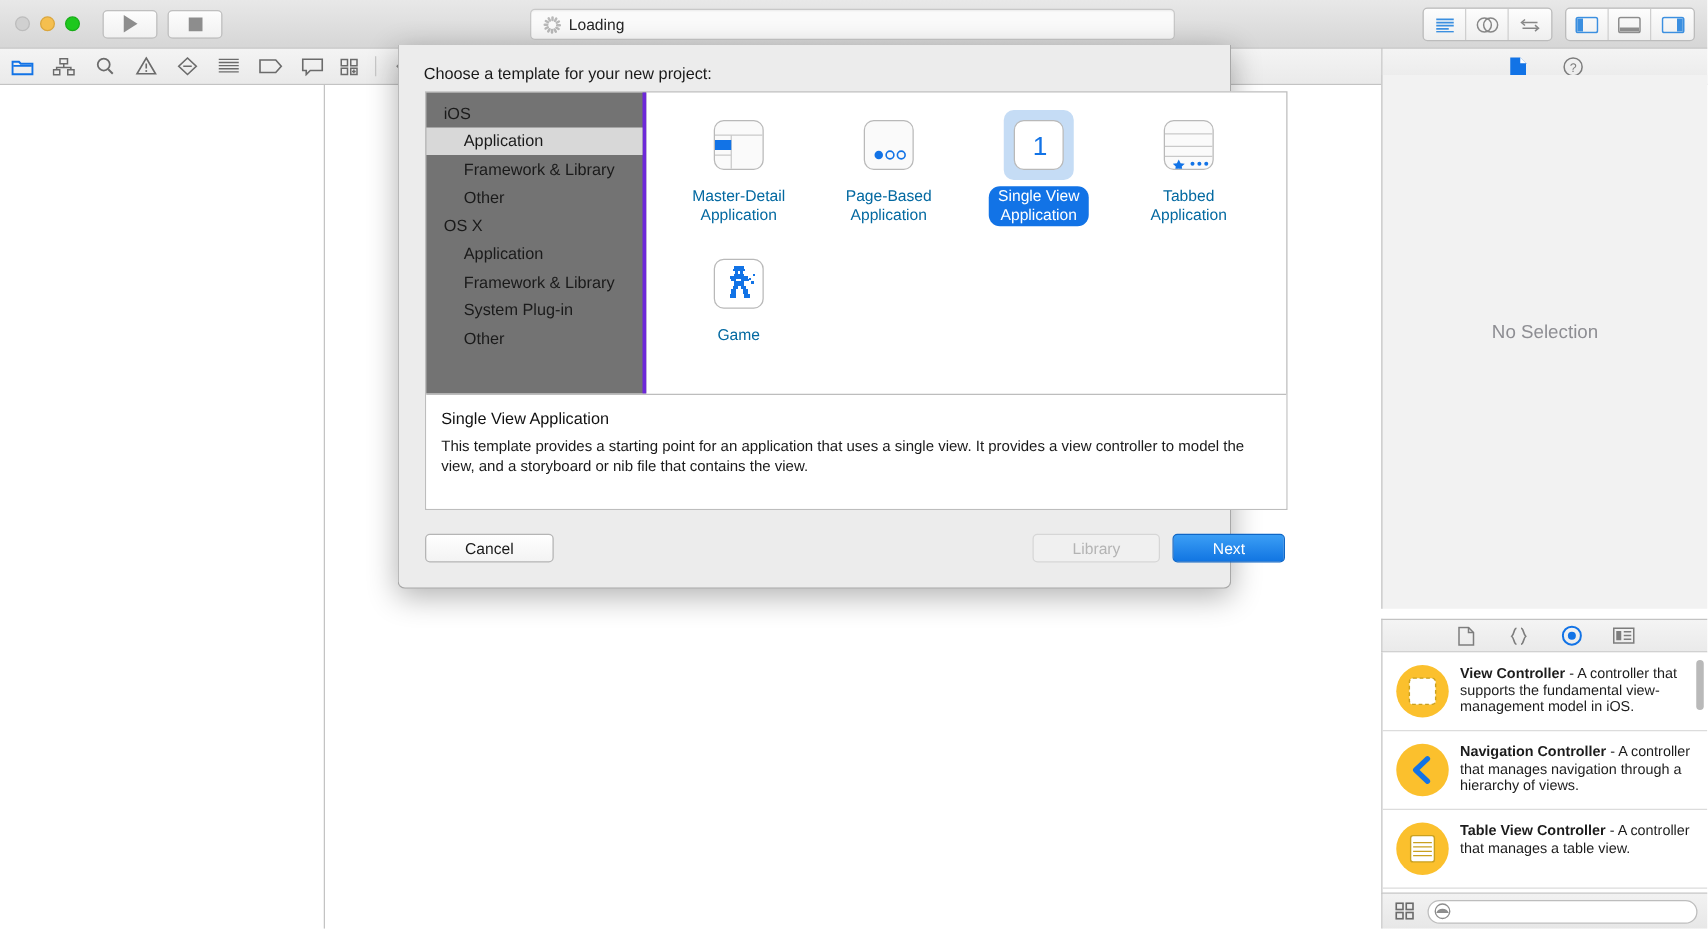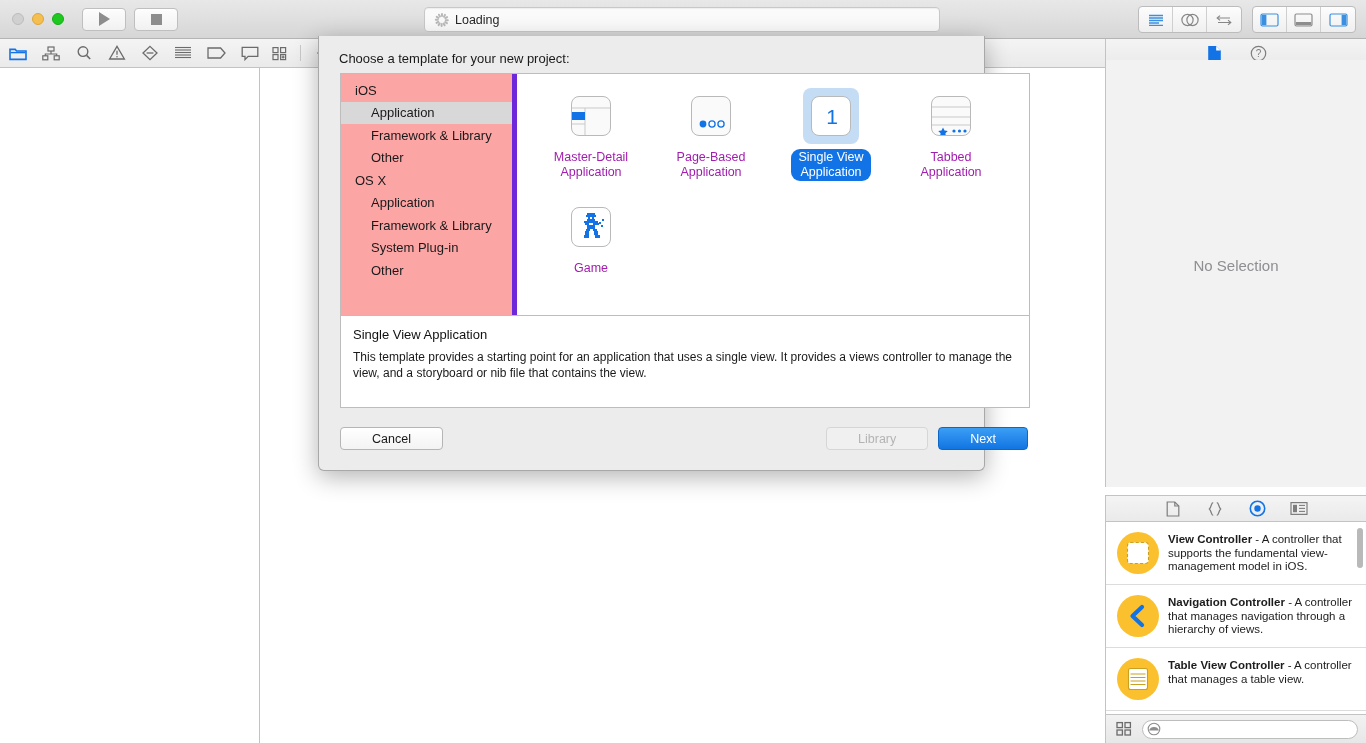--- a/index.html
+++ b/index.html
@@ -153,42 +153,42 @@
   }
   .sheet-title { font-size: 13px; color: #1a1a1a; padding: 15px 0 0 20px; }
 
   .panes {
     position: absolute; left: 21px; top: 37px; width: 690px; height: 335px;
     background: #fff; border: 1px solid #bdbdbd;
     display: flex; flex-direction: column;
   }
   .panes-top { display: flex; height: 241px; }
   .cat-list {
-    width: 176px; border-right: 5px solid #6d28d9; padding-top: 5px; background:#fca5a5;
+    width: 176px; border-right: 3px solid #6d28d9; padding-top: 5px; background:#737373;
   }
   .cat-row { height: 22.5px; display: flex; align-items: center; font-size: 13px; color: #1a1a1a; }
   .cat-row.group { padding-left: 14px; }
   .cat-row.child { padding-left: 30px; }
   .cat-row.selected { background: #d8d8d8; }
 
   .tmpl-grid {
     flex: 1; padding: 14px 0 0 14px;
     display: flex; flex-wrap: wrap; align-content: flex-start;
   }
   .tmpl {
     width: 120px; display: flex; flex-direction: column; align-items: center;
     margin-bottom: 18px;
   }
   .tmpl-iconwrap {
     width: 56px; height: 56px; border-radius: 8px;
     display: flex; align-items: center; justify-content: center;
   }
   .tmpl.selected .tmpl-iconwrap { background: #c5dcf5; }
   .tmpl-label {
-    margin-top: 5px; font-size: 12.5px; line-height: 15px; color: #a21caf;
+    margin-top: 5px; font-size: 12.5px; line-height: 15px; color: #0369a1;
     text-align: center; padding: 1px 7px; border-radius: 9px;
   }
   .tmpl.selected .tmpl-label { background: #1273e6; color: #fff; }
 
   .desc {
     border-top: 1px solid #bdbdbd; padding: 11px 14px 0 12px; flex: 1; background: #fff;
   }
   .desc-title { font-size: 13px; color: #111; margin-bottom: 7px; }
   .desc-body { font-size: 12px; line-height: 16px; color: #1a1a1a; }
 
@@ -600,21 +600,21 @@
               </span>
             </span>
             <span class="tmpl-label" style="white-space:pre-line">Game</span>
           </div>
 
         </div>
       </div>
 
       <div class="desc">
         <div class="desc-title">Single View Application</div>
-        <div class="desc-body">This template provides a starting point for an application that uses a single view. It provides a views controller to manage the view, and a storyboard or nib file that contains the view.</div>
+        <div class="desc-body">This template provides a starting point for an application that uses a single view. It provides a view controller to model the view, and a storyboard or nib file that contains the view.</div>
       </div>
     </div>
 
     <div class="sheet-buttons">
       <div class="btn">Cancel</div>
       <div class="spacer"></div>
       <div class="btn disabled">Library</div>
       <div class="gap"></div>
       <div class="btn primary">Next</div>
     </div>

